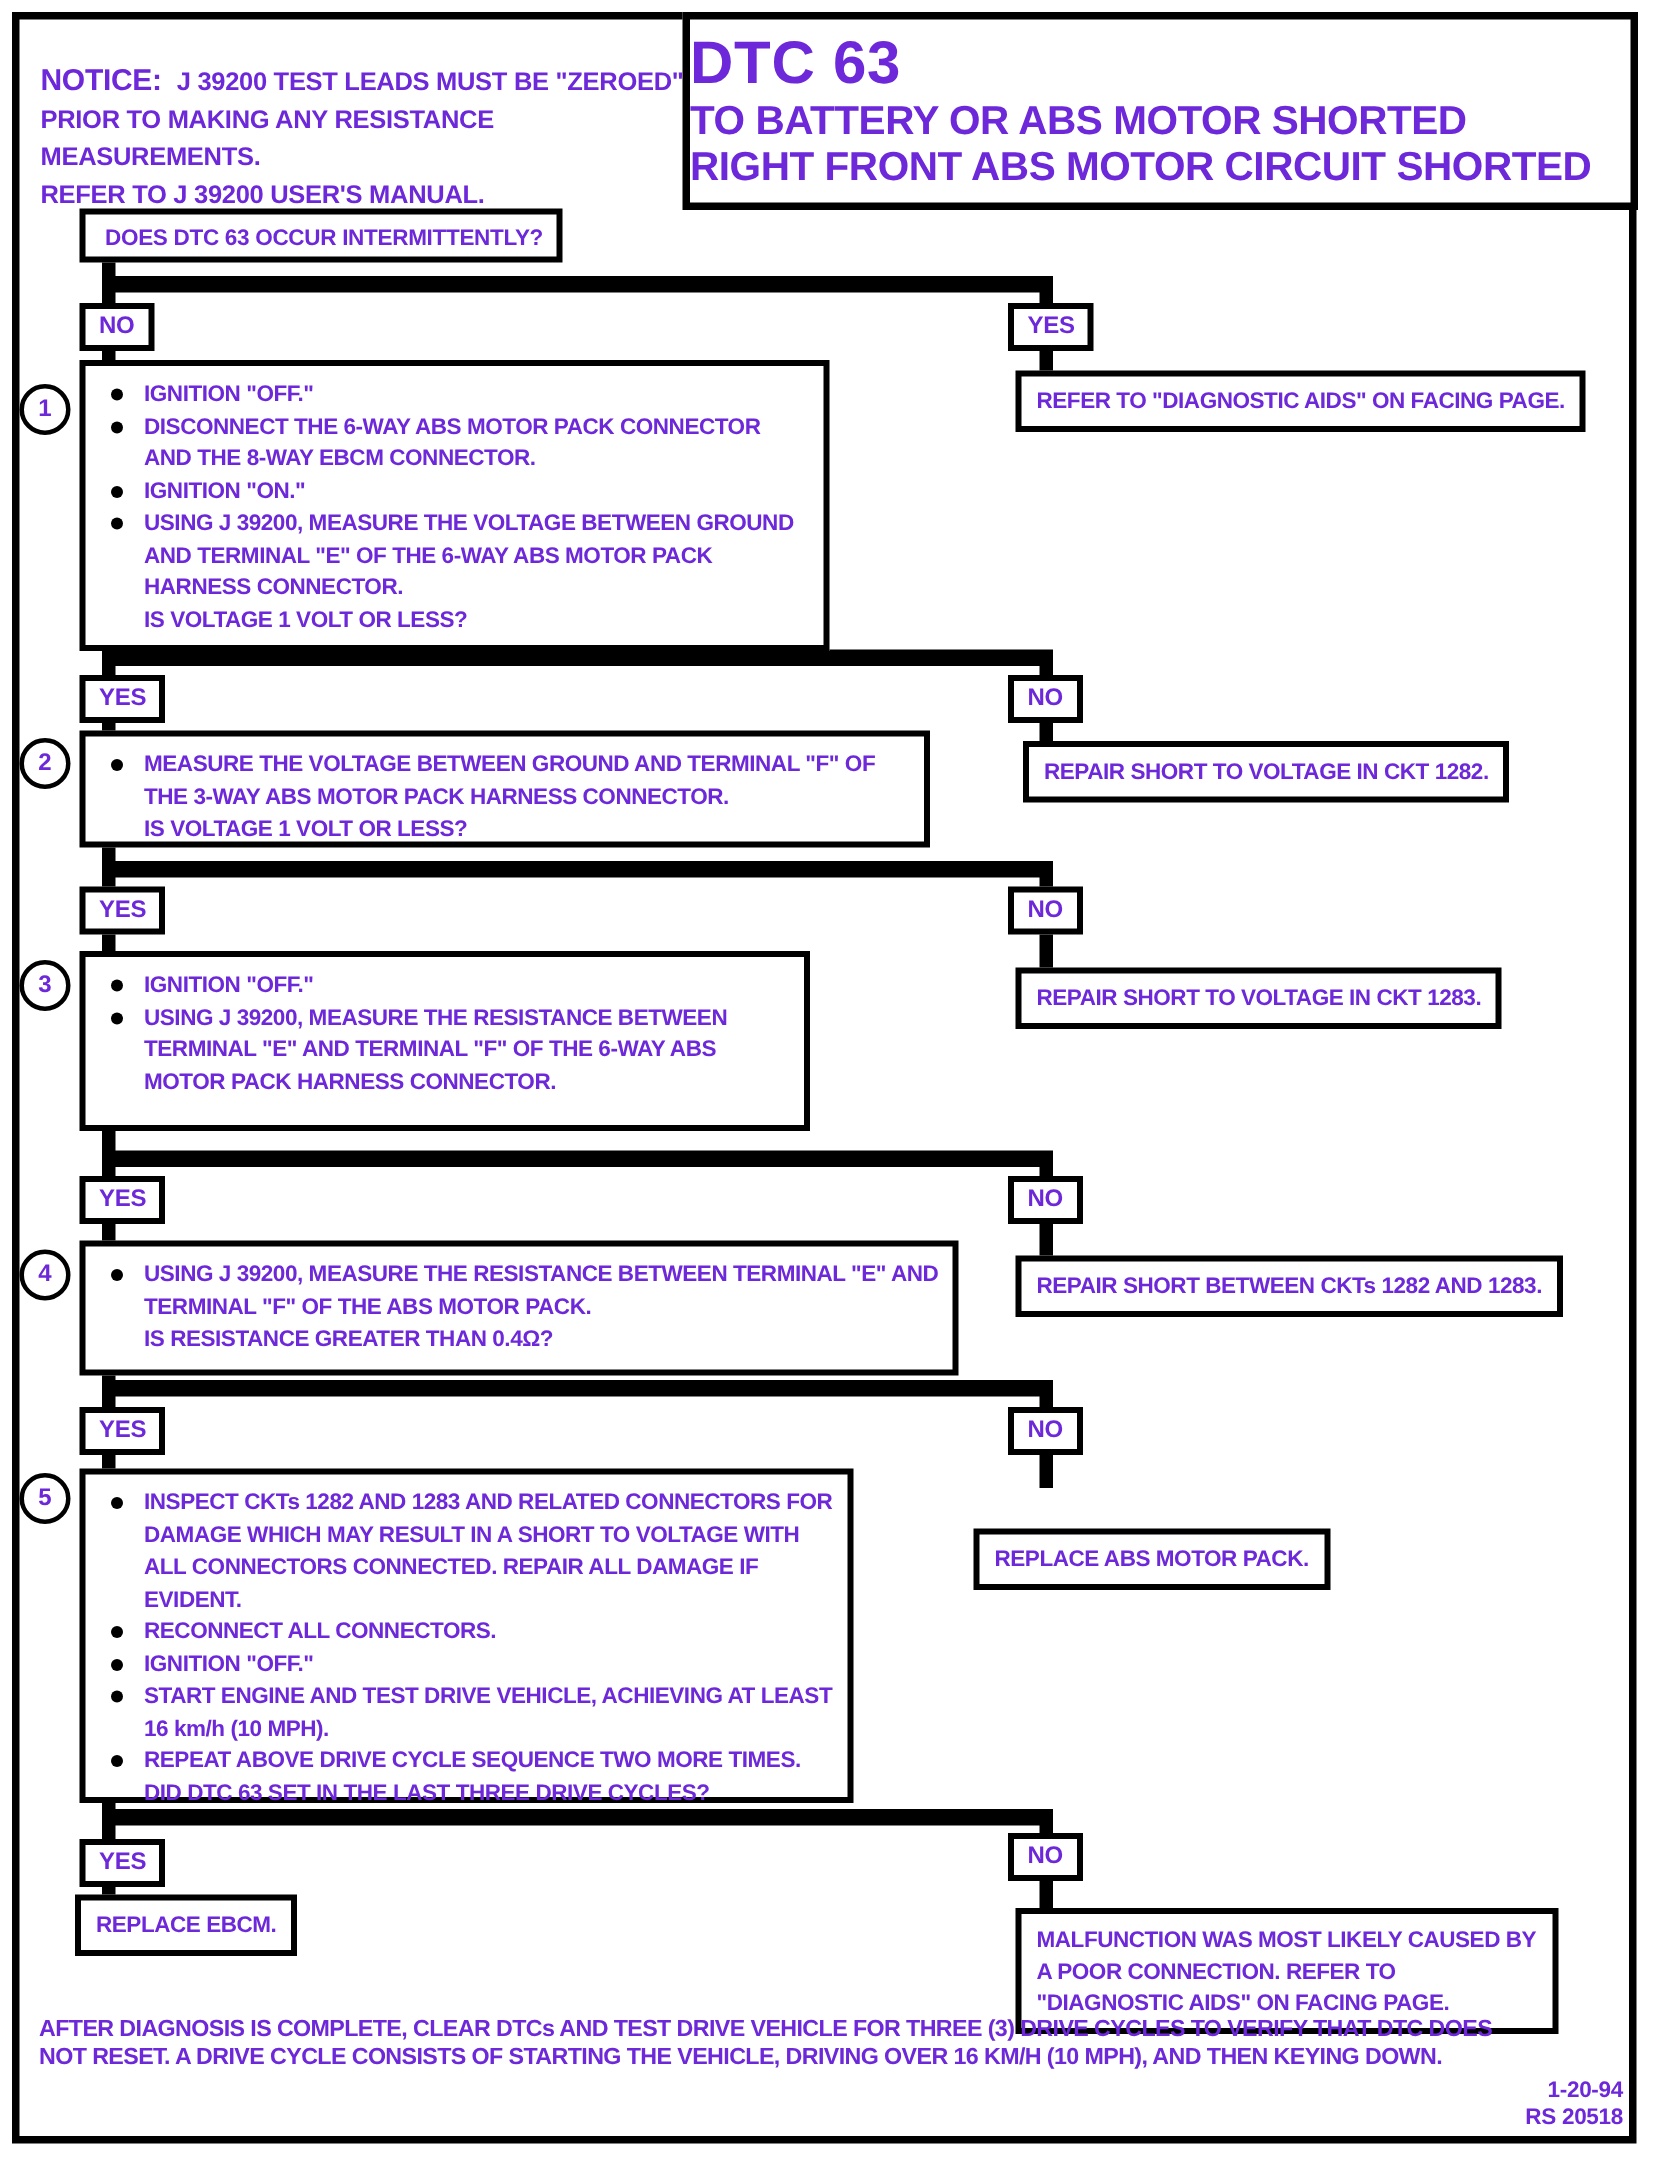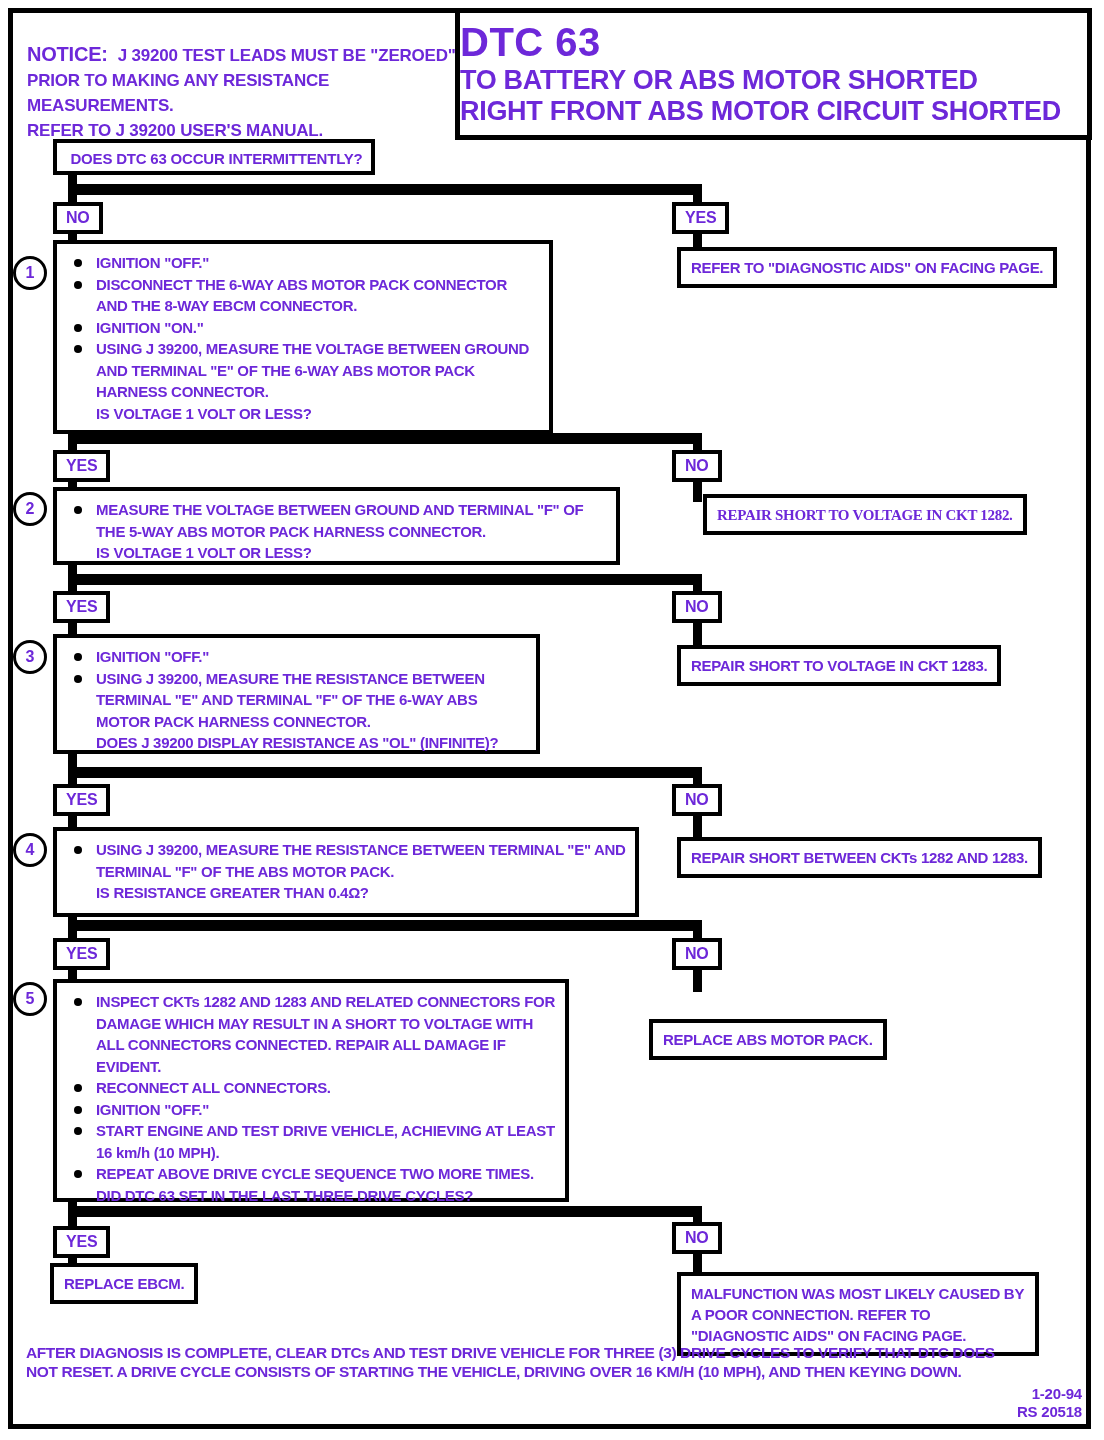--- a/index.html
+++ b/index.html
@@ -11,21 +11,21 @@
   .abs { position:absolute; box-sizing:border-box; }
   .page-border { border:5px solid #000; }
   .hline { background:#000; height:11px; }
   .vline { background:#000; width:9px; }
   .box { border:4px solid #000; background:#fff; }
   .title-box { border:5px solid #000; background:#fff; text-align:left; }
   .title-code { font-size:40px; line-height:46px; margin-top:6px; letter-spacing:0.5px; }
   .title-sub  { font-size:27px; line-height:31px; letter-spacing:-0.3px; }
   .notice { font-size:17px; line-height:25px; letter-spacing:-0.2px; }
   .notice-label { font-size:20px; margin-right:10px; }
-  .qbox { font-size:15px; padding:7px 8px 5px 13px; letter-spacing:-0.2px; white-space:nowrap;text-align:center; }
+  .qbox { font-size:15px; padding:7px 8px 5px 13px; letter-spacing:-0.2px; white-space:nowrap; }
   .label-box { font-size:16px; padding:3px 9px 3px 9px; letter-spacing:-0.2px; }
   .result-box { font-size:15px; padding:7px 10px 6px 10px; letter-spacing:-0.3px; white-space:nowrap; line-height:20px; }
   .result-box.wrap { white-space:normal; line-height:21px; }
   .step-box { font-size:15px; line-height:21.5px; letter-spacing:-0.3px; padding:8px 8px 7px 12px; }
   .bullet { display:flex; }
   .dot { flex:0 0 27px; }
   .dot::before { content:""; display:block; width:8px; height:8px; border-radius:50%; background:#000; margin:7px 0 0 5px; }
   .btext { flex:1 1 auto; }
   .bq { margin-left:27px; }
   .circle {
@@ -93,46 +93,45 @@
       </div>
     <div class="bullet">
         <span class="dot"></span>
         <span class="btext">USING J 39200, MEASURE THE VOLTAGE BETWEEN GROUND AND TERMINAL "E" OF THE 6-WAY ABS MOTOR PACK HARNESS CONNECTOR.</span>
       </div>
     <div class="bq">IS VOLTAGE 1 VOLT OR LESS?</div>
   </div>
 
   <div class="abs box label-box" style="left:53px; top:450px;">YES</div>
   <div class="abs box label-box" style="left:672px; top:450px;">NO</div>
-  <div class="abs box result-box" style="left:703px; top:494px;font-family:Liberation Serif, serif;">REPAIR SHORT TO VOLTAGE IN CKT 1282.</div>
+  <div class="abs box result-box" style="left:682px; top:494px;">REPAIR SHORT TO VOLTAGE IN CKT 1282.</div>
 
   <div class="abs circle" style="left:13px; top:492px;">2</div>
   <div class="abs box step-box" style="left:53px; top:487px; width:567px; height:78px;">
     <div class="bullet">
         <span class="dot"></span>
-        <span class="btext">MEASURE THE VOLTAGE BETWEEN GROUND AND TERMINAL "F" OF THE 5-WAY ABS MOTOR PACK HARNESS CONNECTOR.</span>
+        <span class="btext">MEASURE THE VOLTAGE BETWEEN GROUND AND TERMINAL "F" OF THE 3-WAY ABS MOTOR PACK HARNESS CONNECTOR.</span>
       </div>
     <div class="bq">IS VOLTAGE 1 VOLT OR LESS?</div>
   </div>
 
   <div class="abs box label-box" style="left:53px; top:591px;">YES</div>
   <div class="abs box label-box" style="left:672px; top:591px;">NO</div>
   <div class="abs box result-box" style="left:677px; top:645px;">REPAIR SHORT TO VOLTAGE IN CKT 1283.</div>
 
   <div class="abs circle" style="left:13px; top:640px;">3</div>
   <div class="abs box step-box" style="left:53px; top:634px; width:487px; height:120px;">
     <div class="bullet">
         <span class="dot"></span>
         <span class="btext">IGNITION "OFF."</span>
       </div>
     <div class="bullet">
         <span class="dot"></span>
         <span class="btext">USING J 39200, MEASURE THE RESISTANCE BETWEEN TERMINAL "E" AND TERMINAL "F" OF THE 6-WAY ABS MOTOR PACK HARNESS CONNECTOR.</span>
       </div>
-    <div class="bq">DOES J 39200 DISPLAY RESISTANCE AS "OL" (INFINITE)?</div>
   </div>
 
   <div class="abs box label-box" style="left:53px; top:784px;">YES</div>
   <div class="abs box label-box" style="left:672px; top:784px;">NO</div>
   <div class="abs box result-box" style="left:677px; top:837px;">REPAIR SHORT BETWEEN CKTs 1282 AND 1283.</div>
 
   <div class="abs circle" style="left:13px; top:833px;">4</div>
   <div class="abs box step-box" style="left:53px; top:827px; width:586px; height:90px;">
     <div class="bullet">
         <span class="dot"></span>

